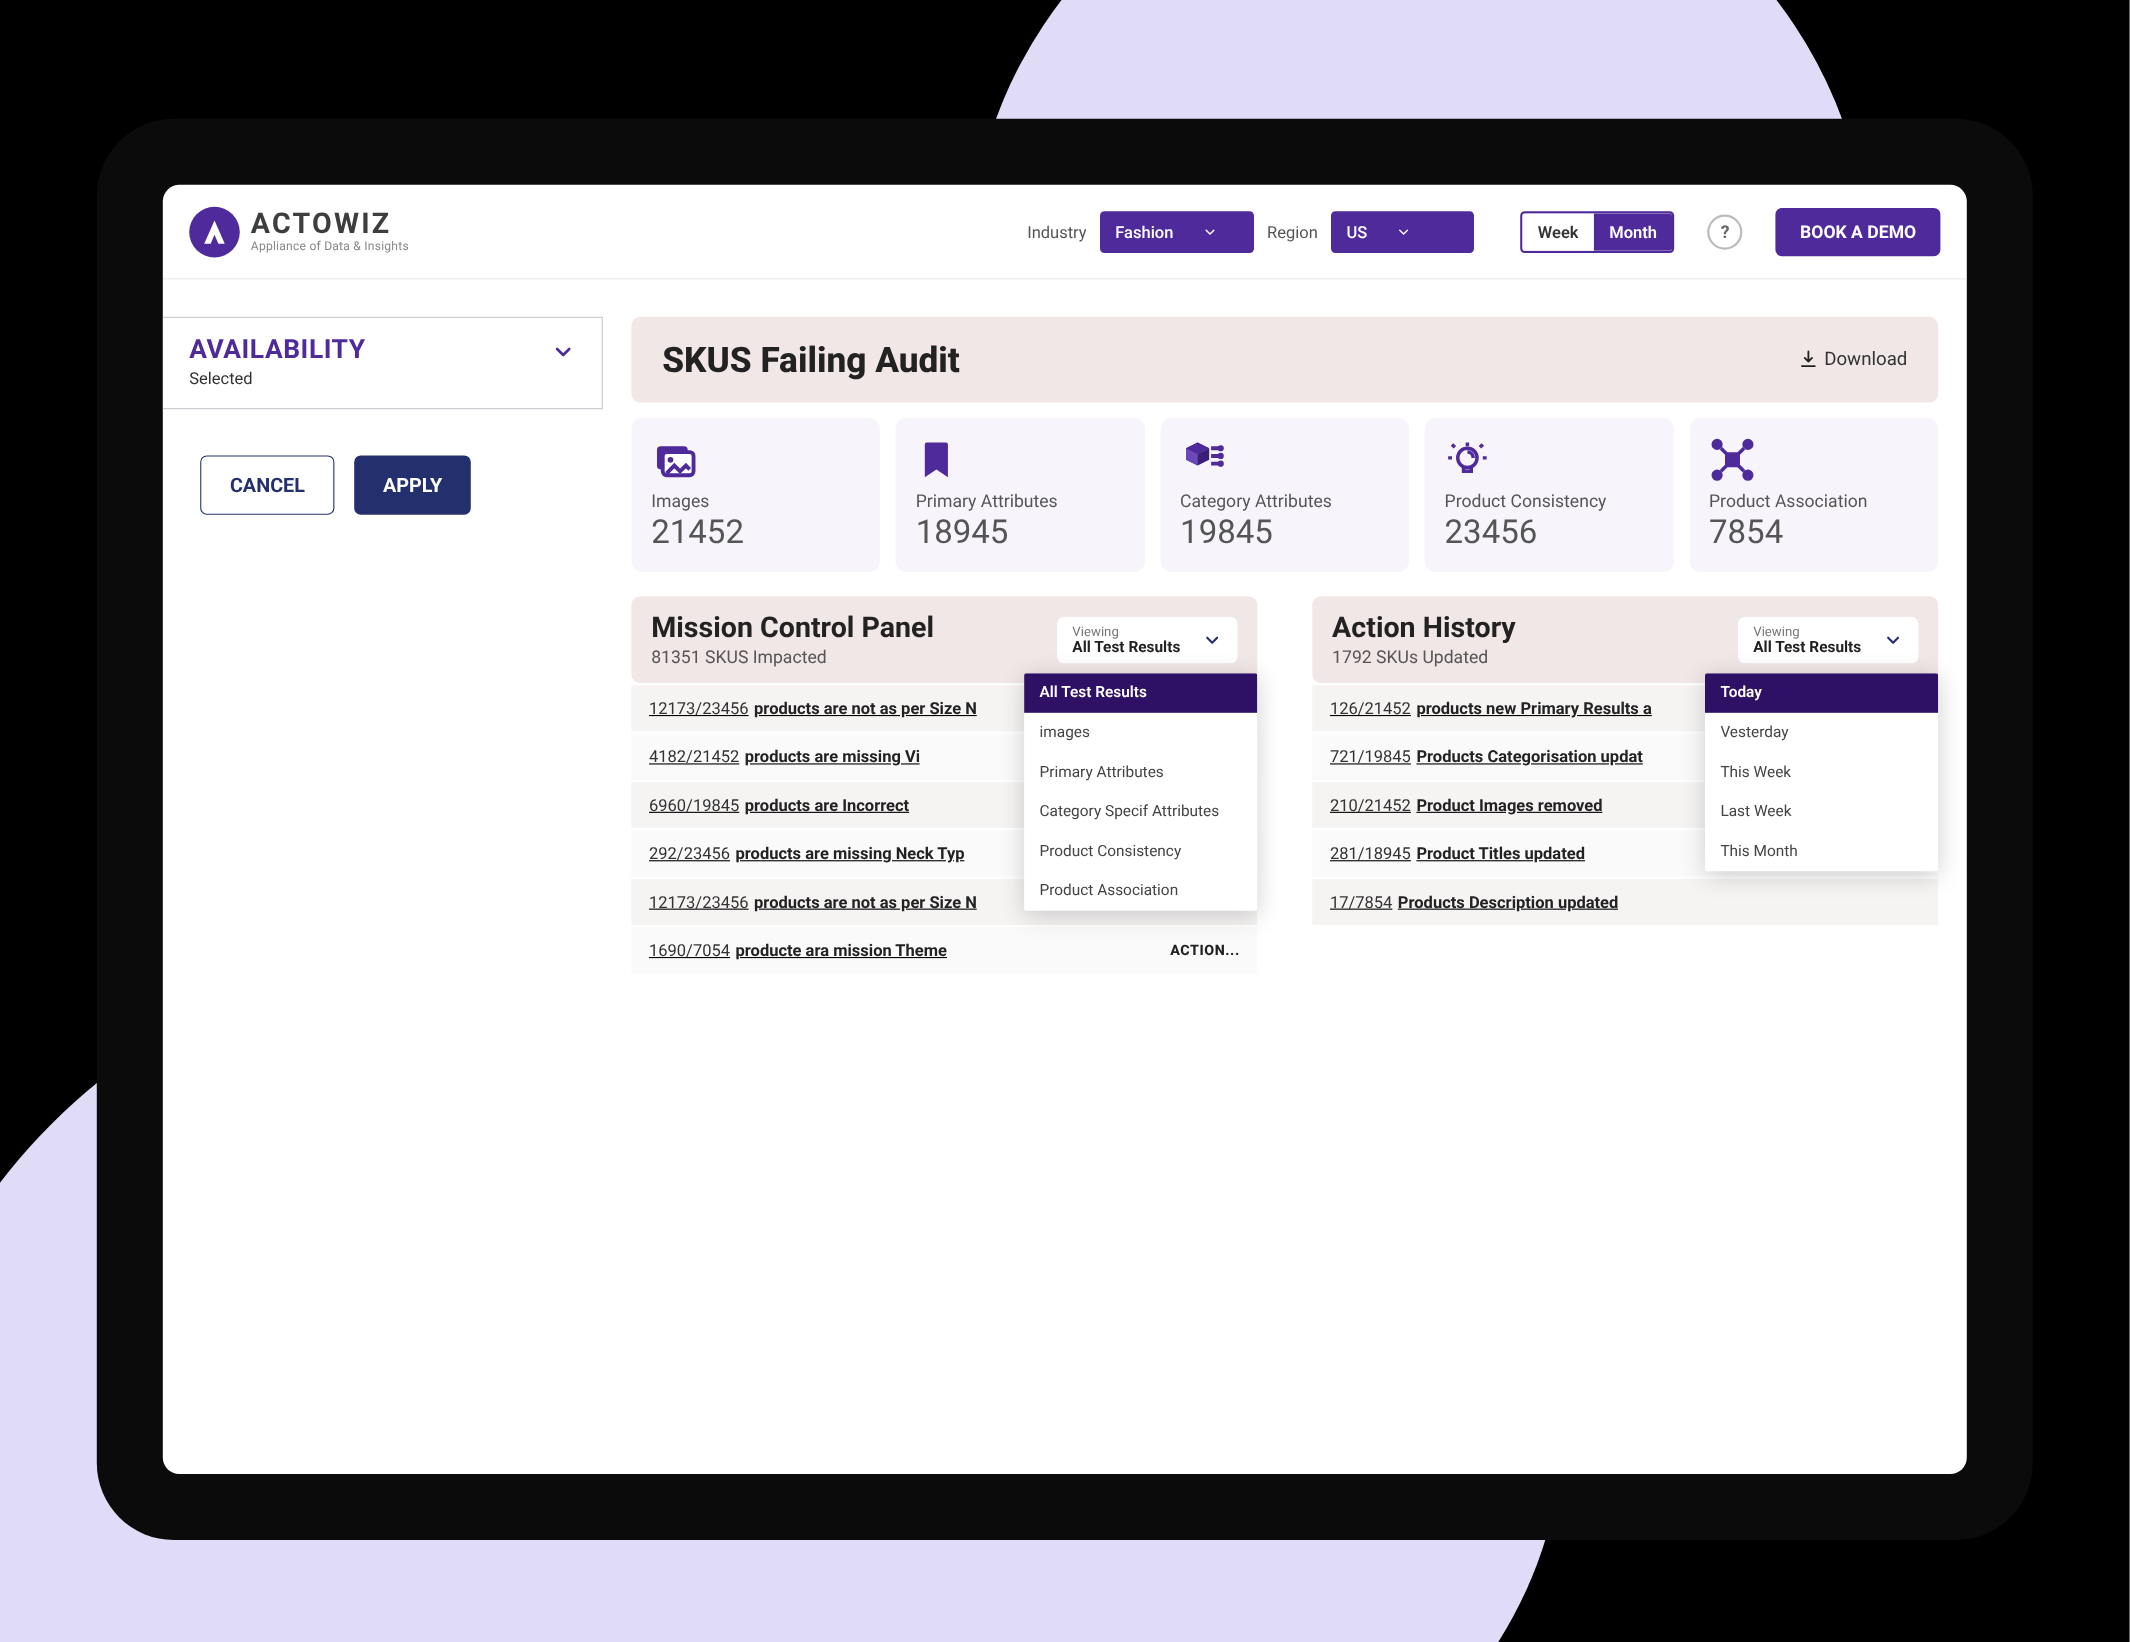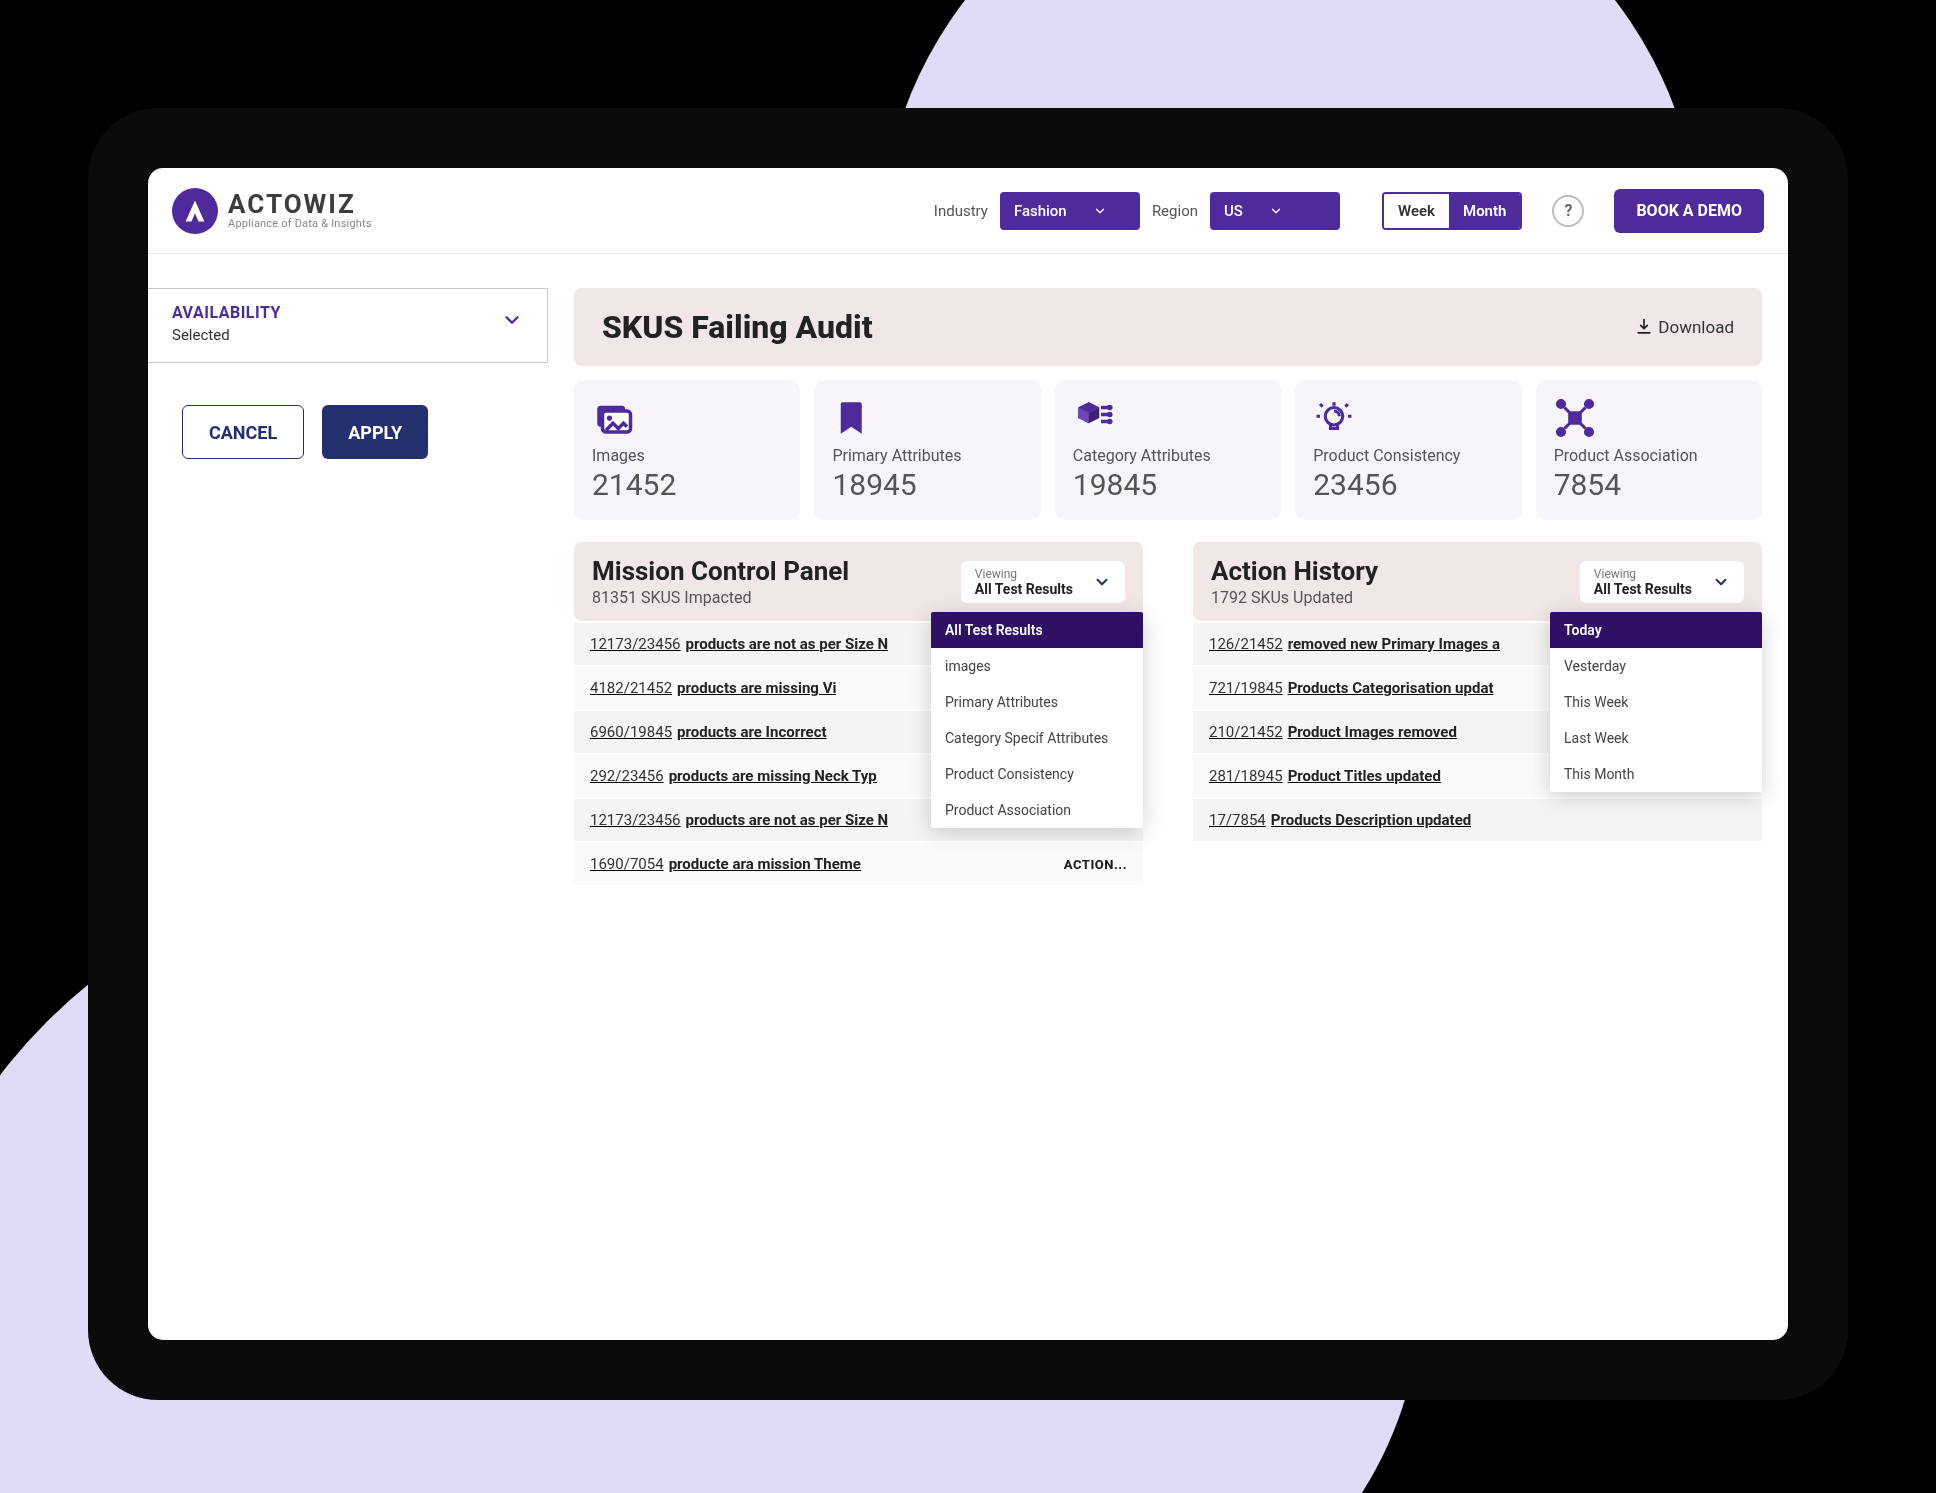--- a/index.html
+++ b/index.html
@@ -109,21 +109,21 @@
   .body { display: flex; height: calc(100% - 86px); }
   .sidebar {
     width: 400px; padding: 34px 0 0 0;
   }
   .avail-card {
     border: 1.5px solid #c9c9d1; border-left: none;
     padding: 14px 24px 18px 24px;
     display: flex; align-items: flex-start; justify-content: space-between;
     background: #fff;
   }
-  .avail-title { color: #4E2A9B; font-size: 16px; font-weight: 700; letter-spacing: 0.5px; }
+  .avail-title { color: #4E2A9B; font-size: 24px; font-weight: 700; letter-spacing: 0.5px; }
   .avail-sub { font-size: 15px; color: #333; margin-top: 4px; }
   .avail-chev { color: #4E2A9B; margin-top: 6px; cursor: pointer; }
 
   .side-btns { display: flex; gap: 18px; margin-top: 42px; padding-left: 34px; }
   .btn {
     height: 54px; padding: 0 26px; border-radius: 6px;
     display: flex; align-items: center; justify-content: center;
     font-size: 18px; font-weight: 700; cursor: pointer;
   }
   .btn.cancel { border: 1.5px solid #24306E; color: #24306E; background: #fff; }
@@ -421,21 +421,21 @@
                 <svg width="18" height="18" viewBox="0 0 24 24">
                     <path d="M6 9l6 6 6-6" stroke="#24306E" stroke-width="2.6" fill="none" stroke-linecap="round" stroke-linejoin="round"></path>
                   </svg>
               </div>
             </div>
 
             <div class="rows">
               <div class="row">
                   <div class="left">
                     <span class="ratio">126/21452</span>
-                    <span class="txt">removed new Primary Images a</span>
+                    <span class="txt">products new Primary Results a</span>
                   </div>
                 </div>
               <div class="row">
                   <div class="left">
                     <span class="ratio">721/19845</span>
                     <span class="txt">Products Categorisation updat</span>
                   </div>
                 </div>
               <div class="row">
                   <div class="left">

